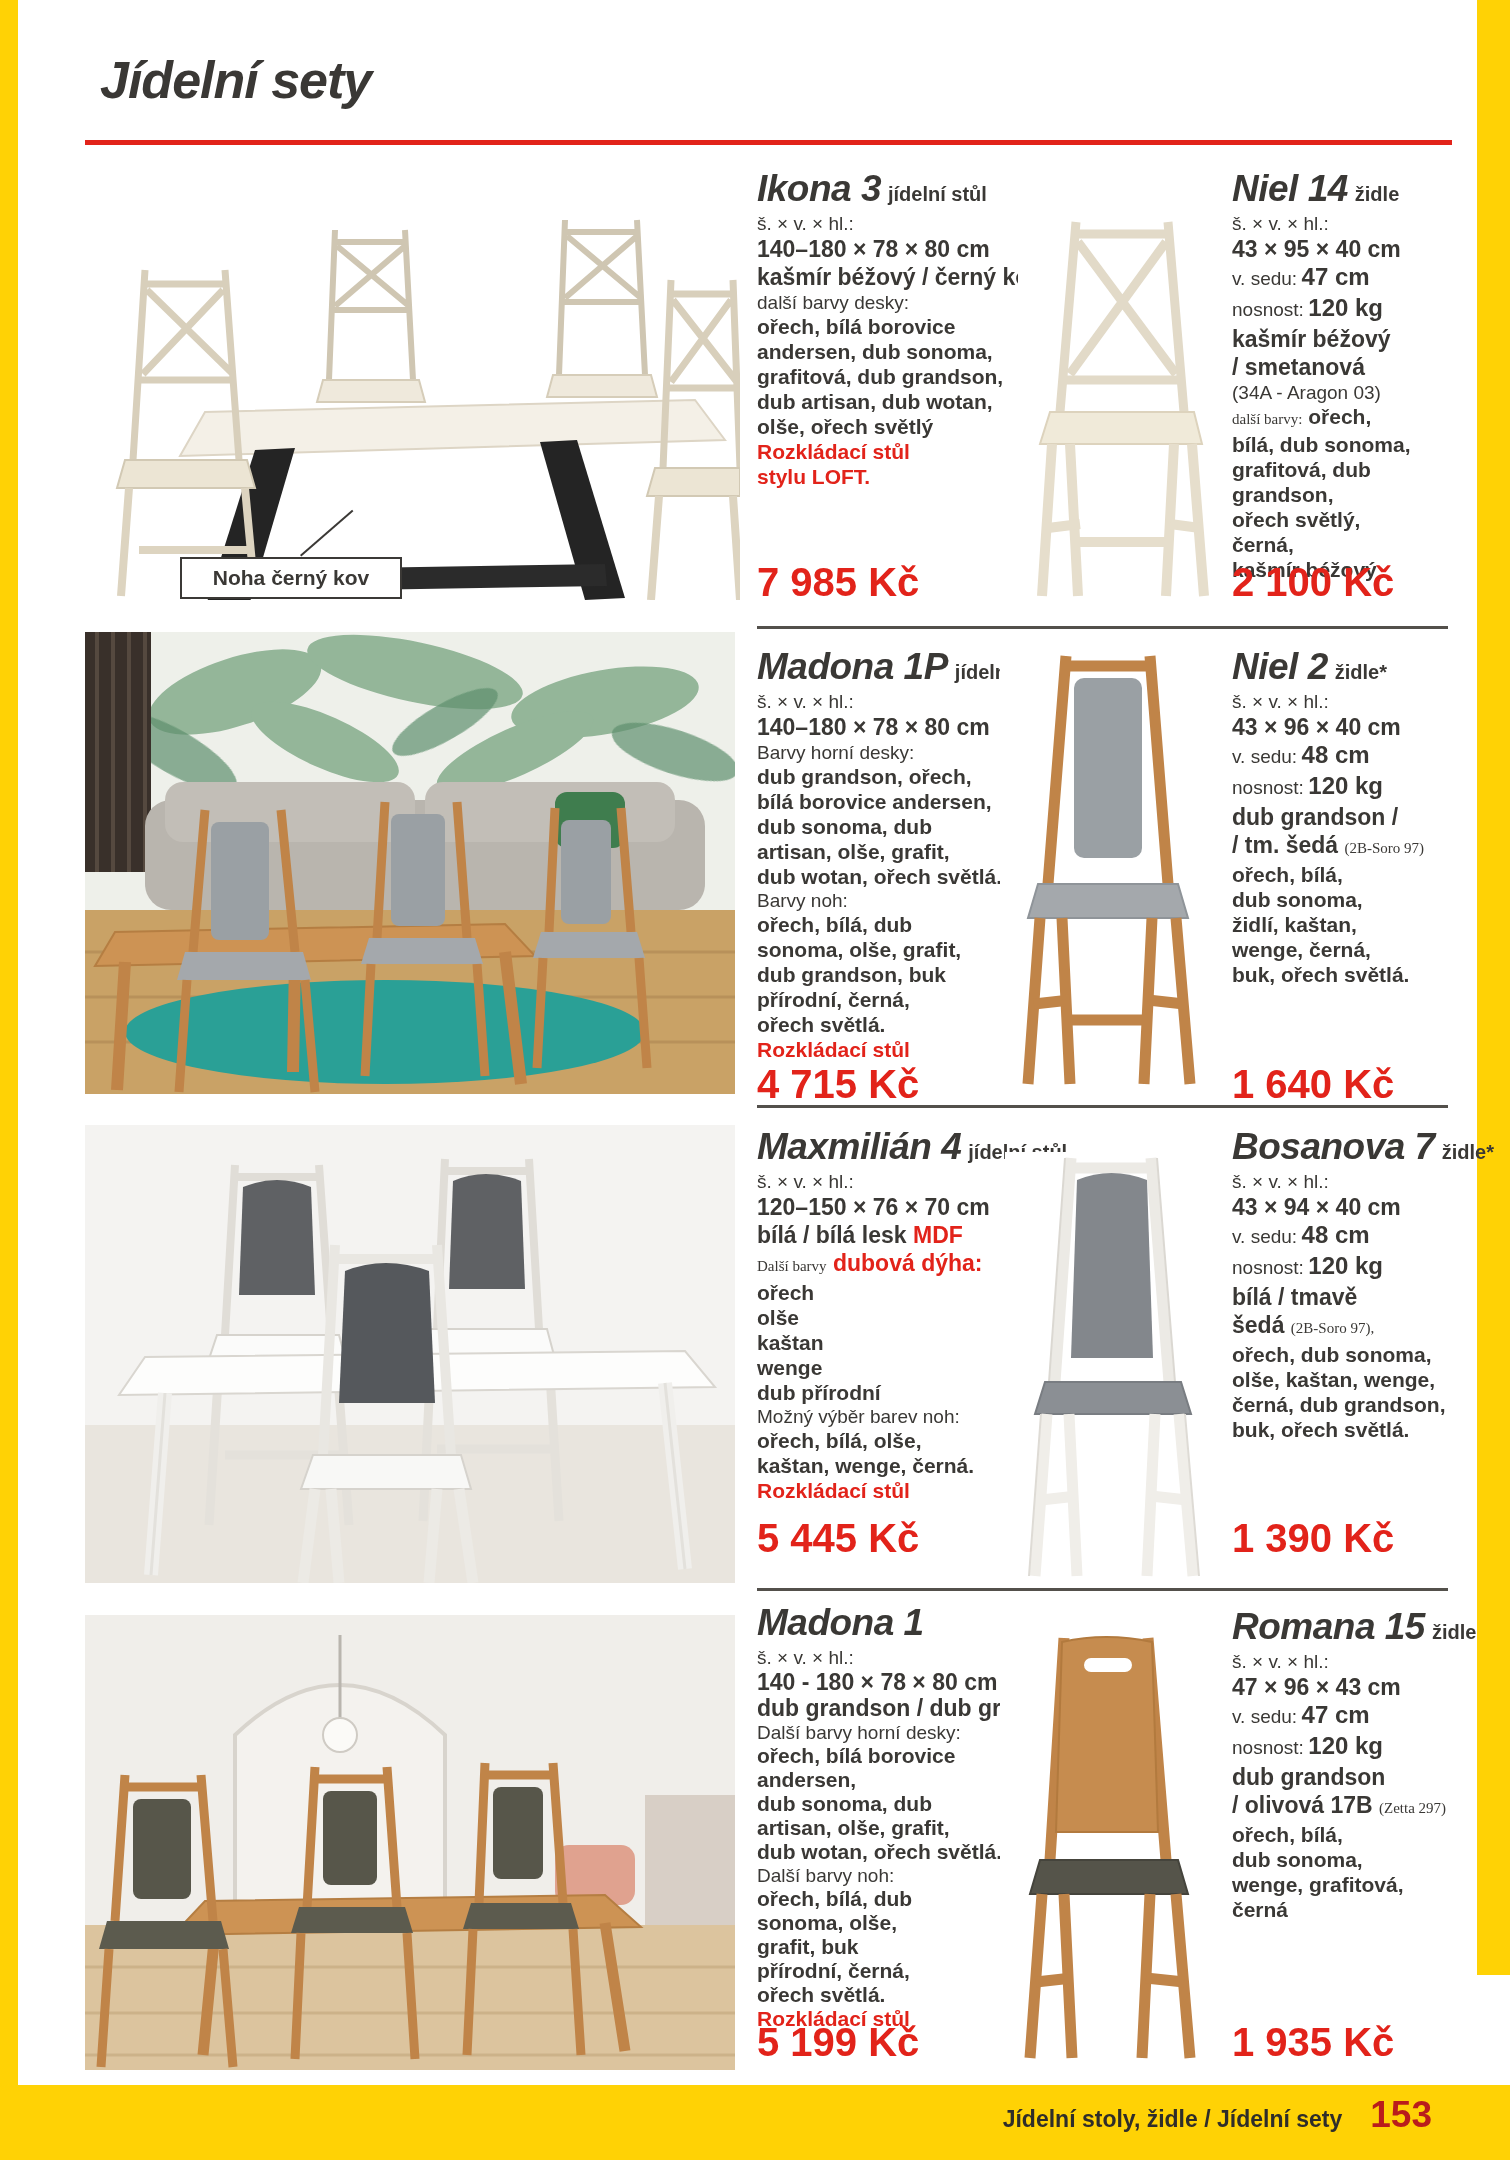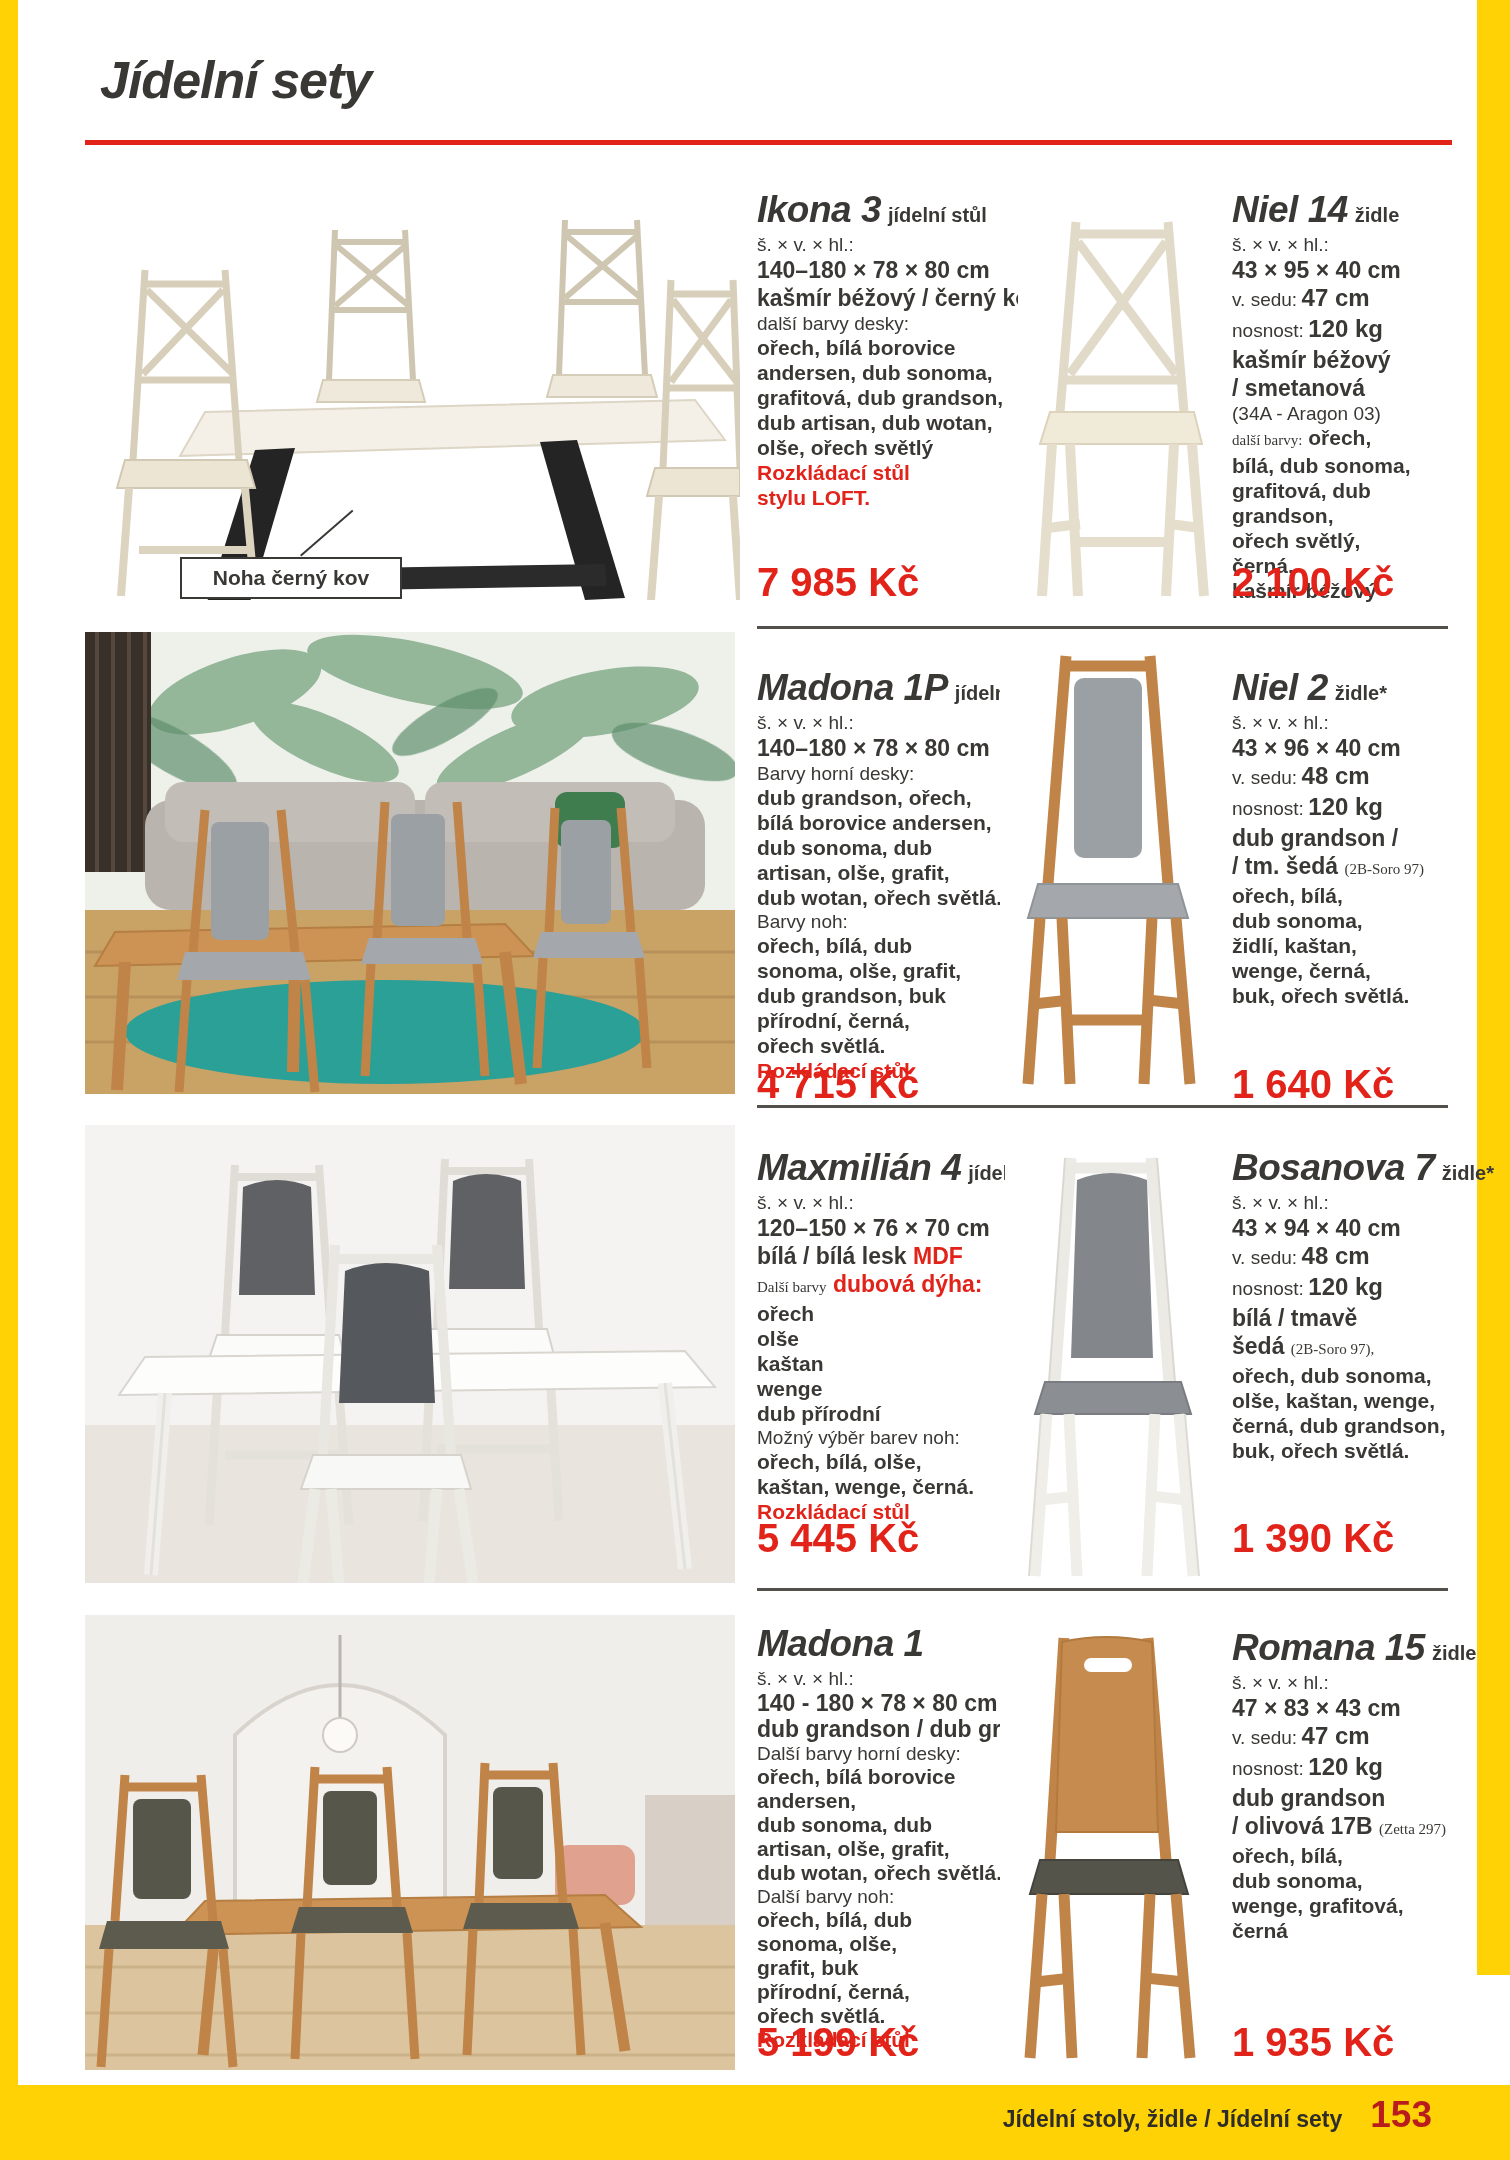--- a/index.html
+++ b/index.html
@@ -6,21 +6,21 @@
   .page{position:relative;width:1510px;height:2160px;background:#ffffff;overflow:hidden;
         font-family:"Liberation Sans",sans-serif;color:#3a3835;}
   .ystrip{position:absolute;background:#ffd205;}
   
   .hdr{position:absolute;left:100px;top:50px;display:flex;align-items:baseline;gap:0;white-space:nowrap;}
   .hdr-title{font-size:52px;font-weight:700;font-style:italic;color:#3a3835;letter-spacing:-1px;}
   .hdr-sub{font-size:22px;font-style:italic;font-weight:500;color:#3a3835;}
   .redrule{position:absolute;left:85px;top:140px;width:1367px;height:5px;background:#e2231a;}
   .divider{position:absolute;left:757px;width:691px;height:3px;background:#53504b;}
   
-  .pcol{position:absolute;color:#3a3835;margin-top:21px;}
+  .pcol{position:absolute;color:#3a3835;}
   .titleline{white-space:nowrap;margin-bottom:4px;height:40px;}
   .ptitle{font-size:37px;font-weight:700;font-style:italic;letter-spacing:-0.5px;}
   .psub{font-size:20px;font-weight:600;margin-left:7px;}
   .lbl{font-size:19px;font-weight:400;line-height:23px;}
   .dims{font-size:23px;font-weight:700;line-height:28px;white-space:nowrap;}
   .fin{font-size:23px;font-weight:600;line-height:28px;white-space:nowrap;}
   .body{font-size:21px;font-weight:600;}
   .ln{line-height:25px;white-space:nowrap;}
   .tight .ln{line-height:24px;}
   .tight .fin,.tight .dims{line-height:26px;}
@@ -476,21 +476,21 @@
         <path d="M36 350 L72 346 M146 346 L184 350"></path>
       </g>
     </svg>
   </div>
 
   <div class="pcol" style="left:1232px;top:1606px;width:220px;">
     <div class="titleline">
       <span class="ptitle">Romana 15</span><span class="psub">židle</span>
     </div>
     <div class="lbl">š. × v. × hl.:</div>
-    <div class="dims">47 × 83 × 43 cm</div>
+    <div class="dims">47 × 96 × 43 cm</div>
     <div class="mix"><span class="lbl">v. sedu:</span> <span class="dimval">47 cm</span></div>
     <div class="mix"><span class="lbl">nosnost:</span> <span class="dimval">120 kg</span></div>
     <div class="fin">dub grandson</div>
     <div class="fin"><span>/ olivová 17B </span><span class="small-inline">(Zetta 297)</span></div>
     <div class="body ln">ořech, bílá,</div>
     <div class="body ln">dub sonoma,</div>
     <div class="body ln">wenge, grafitová,</div>
     <div class="body ln">černá</div>
   </div>
   <div class="price" style="left:1232px;top:2020px;">1 935 Kč</div>

